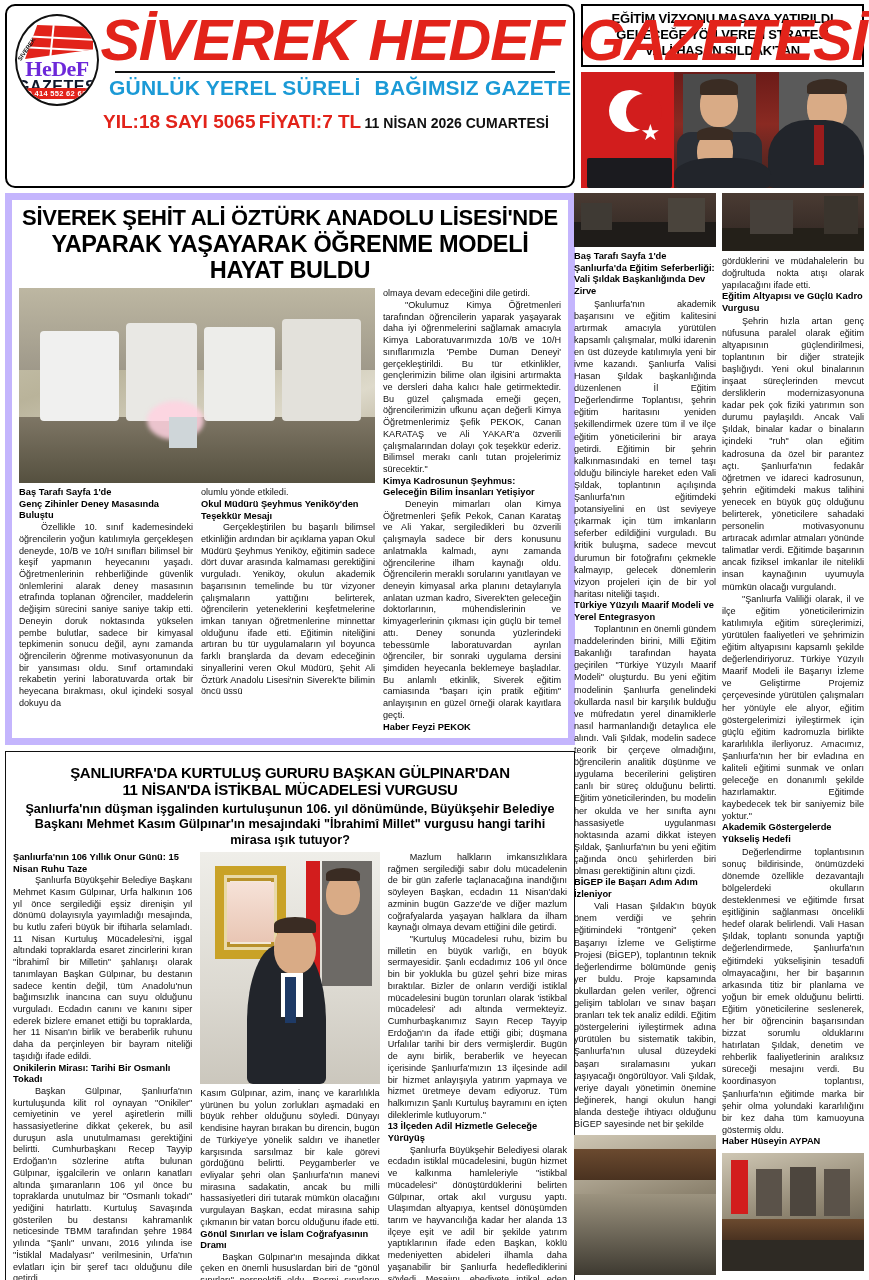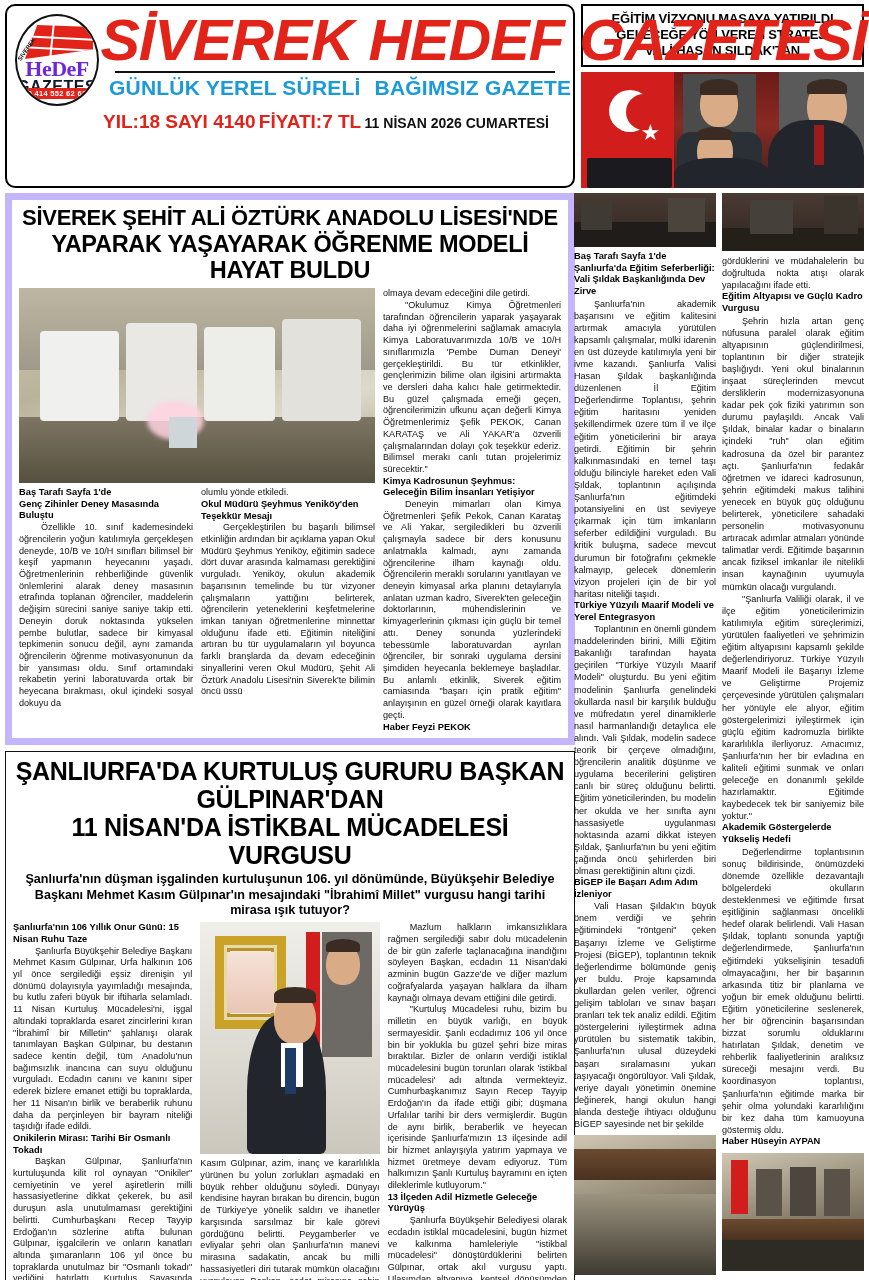--- a/index.html
+++ b/index.html
@@ -169,21 +169,21 @@
   .jumpline { font-weight: bold; font-size: 9.3px; line-height: 1.25; }
 
   
   .art2 {
     margin-top: 6px; width: 570px;
     border: 1px solid #111;
     padding: 5px 7px 4px 7px;
   }
   .head2 {
     text-align: center; font-weight: bold;
-    font-size: 25px; line-height: 1.12; letter-spacing: -0.3px;
+    font-size: 15px; line-height: 1.12; letter-spacing: -0.3px; margin-top: 8px;
   }
   .deck2 {
     font-weight: bold; font-size: 12.6px; line-height: 1.22;
     margin-top: 3px; text-align: center;
   }
   .art2-cols { display: flex; gap: 8px; margin-top: 4px; }
   .photo2 {
     width: 100%; height: 232px;
     background: linear-gradient(150deg,#e9e6e0 0%,#d6d2c8 40%,#efece6 100%);
     position: relative; overflow: hidden;
@@ -253,21 +253,21 @@
           <div class="paper-title">SİVEREK HEDEF GAZETESİ</div>
           <div class="mast-rule"></div>
           <div class="paper-sub">
             <span>GÜNLÜK YEREL SÜRELİ</span>
             <span>BAĞIMSIZ GAZETE</span>
           </div>
         </div>
       </div>
 
       <div class="mast-info">
-        <div class="mi-red">YIL:18  SAYI 4140</div>
+        <div class="mi-red">YIL:18  SAYI 5065</div>
         <div class="mi-red">FİYATI:7 TL</div>
         <div class="mi-date">11 NİSAN 2026 CUMARTESİ</div>
       </div>
     </div>
 
     <div class="teaser">
       <div class="teaser-box">
         <div class="teaser-line">EĞİTİM VİZYONU MASAYA YATIRILDI</div>
         <div class="teaser-line">GELECEĞE YÖN VEREN STRATEJİ</div>
         <div class="teaser-line">VALİ HASAN ŞILDAK'TAN</div>

